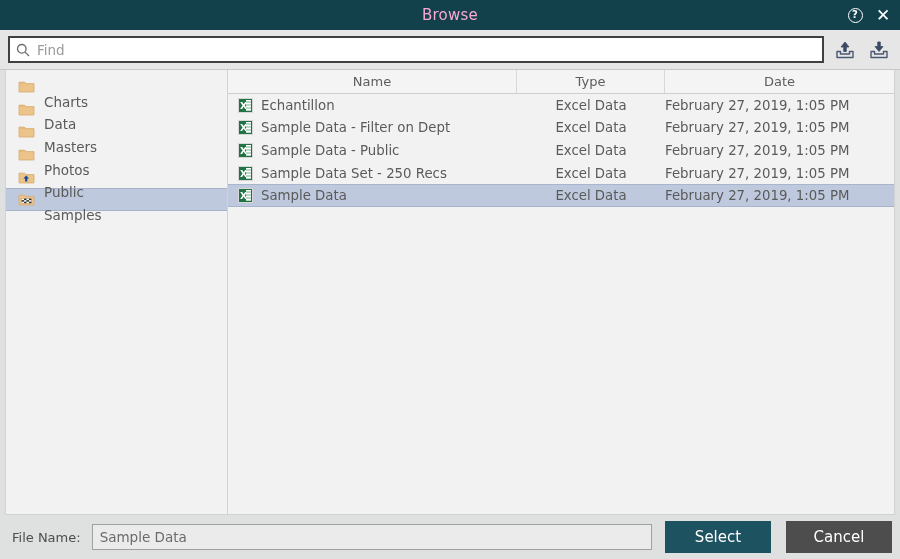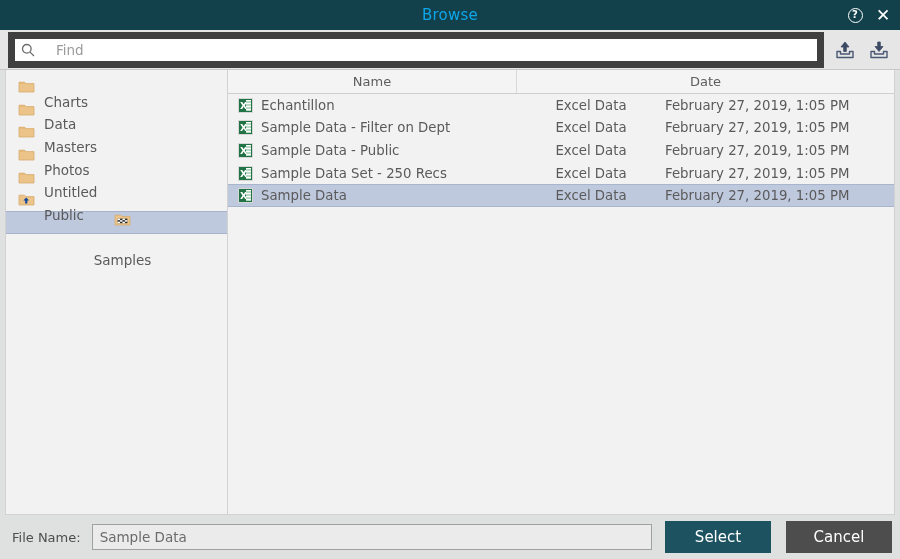--- a/index.html
+++ b/index.html
@@ -28,21 +28,21 @@
   .titlebar {
     height: 30px;
     flex: 0 0 30px;
     background: #12414c;
     position: relative;
     display: flex;
     align-items: center;
     justify-content: center;
   }
   .titlebar-title {
-    color: #0ea5e9;
+    color: #f9a8d4;
     font-size: 15px;
     letter-spacing: 0.2px;
   }
   .titlebar-actions {
     position: absolute;
     right: 8px;
     top: 0;
     height: 30px;
     display: flex;
     align-items: center;
@@ -82,25 +82,25 @@
     display: flex;
     align-items: center;
     padding: 0 8px;
     gap: 8px;
     border-bottom: 1px solid #c8c8c8;
   }
   .search-wrap {
     flex: 1 1 auto;
     height: 27px;
     background: #ffffff;
-    border: 7px solid #404040;
+    border: 2px solid #404040;
     display: flex;
     align-items: center;
     padding: 11px 6px;
-    gap: 21px;
+    gap: 7px;
   }
   .search-icon svg { display: block; }
   .search-input {
     flex: 1 1 auto;
     border: none;
     outline: none;
     font-family: "DejaVu Sans", "Liberation Sans", sans-serif;
     font-size: 13.5px;
     color: #4a4a4a;
     background: transparent;
@@ -137,21 +137,20 @@
     gap: 9px;
     padding-left: 12px;
     cursor: pointer;
     color: #5a5a5a;
     font-size: 13.5px;
   }
   .side-item.selected {
     background: #bfc9de;
     border-top: 1px solid #a7b2cb;
     border-bottom: 1px solid #a7b2cb;
-    flex-direction: column;
   }
   .side-item .folder-icon { flex: 0 0 17px; height: 15px; }
   .side-label { line-height: 1; position: relative; top: 16px; }
 
   
   .filelist {
     flex: 1 1 auto;
     background: #0f766e;
     border: 1px solid #d2d2d2;
     border-left: none;
@@ -350,29 +349,20 @@
         <span class="folder-icon">
           <svg width="17" height="15" viewBox="0 0 17 15">
               <path d="M1 3.2 L1 13 L16 13 L16 4.6 L8 4.6 L6.6 3.2 Z" fill="#ecc388" stroke="#d7ab6e" stroke-width="0.8"></path>
               <path d="M1 3.2 L6.6 3.2 L8 4.6 L1 4.6 Z" fill="#e0b171"></path>
             </svg>
         </span>
         <span class="side-label">Photos</span>
       </div>
 
 
-      <div class="side-item">
-        <span class="folder-icon">
-          <svg width="17" height="15" viewBox="0 0 17 15">
-              <path d="M1 3.2 L1 13 L16 13 L16 4.6 L8 4.6 L6.6 3.2 Z" fill="#ecc388" stroke="#d7ab6e" stroke-width="0.8"></path>
-              <path d="M1 3.2 L6.6 3.2 L8 4.6 L1 4.6 Z" fill="#e0b171"></path>
-            </svg>
-        </span>
-        <span class="side-label">Untitled</span>
-      </div>
 
       <div class="side-item">
         <span class="folder-icon">
           <svg width="17" height="15" viewBox="0 0 17 15">
             <path d="M1 3.2 L1 13 L16 13 L16 4.6 L8 4.6 L6.6 3.2 Z" fill="#ecc388" stroke="#d7ab6e" stroke-width="0.8"></path>
             <path d="M8.2 5.4 L11 8.6 L9.3 8.6 L9.3 11.6 L7.1 11.6 L7.1 8.6 L5.4 8.6 Z" fill="#15489e"></path>
           </svg>
         </span>
         <span class="side-label">Public</span>
       </div>
@@ -391,20 +381,21 @@
           </svg>
         </span>
         <span class="side-label">Samples</span>
       </div>
 
     </div>
 
     <div class="filelist">
       <div class="fl-header">
         <div class="col-name">Name</div>
+        <div class="col-type">Type</div>
         <div class="col-date">Date</div>
       </div>
 
       <div class="fl-rows">
 
         <div class="fl-row">
           <div class="cell-name">
             <span class="xls-icon">
                 <span class="x">X</span>
                 <span class="grid"></span>

